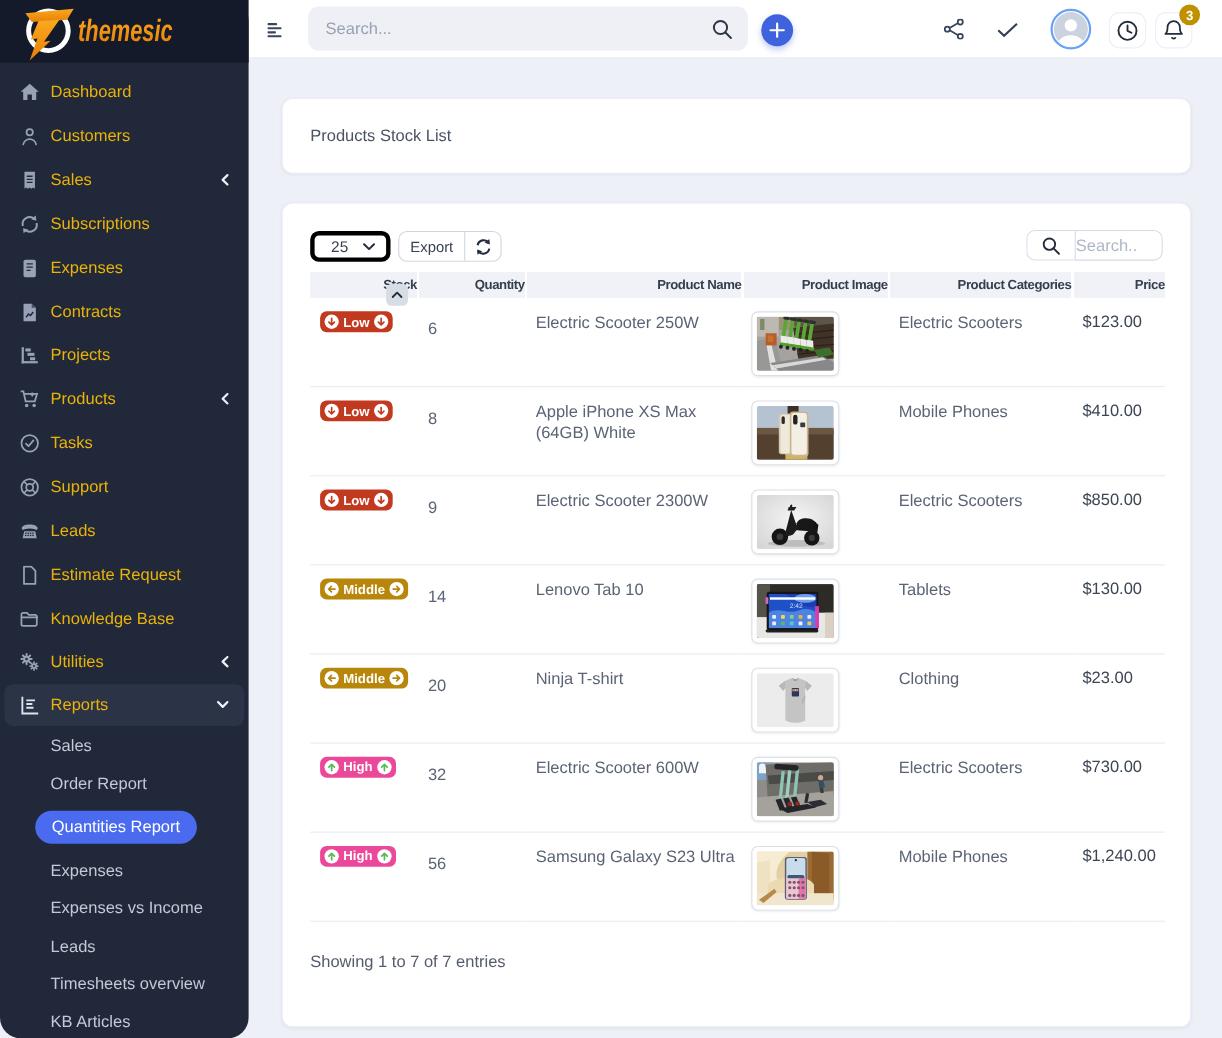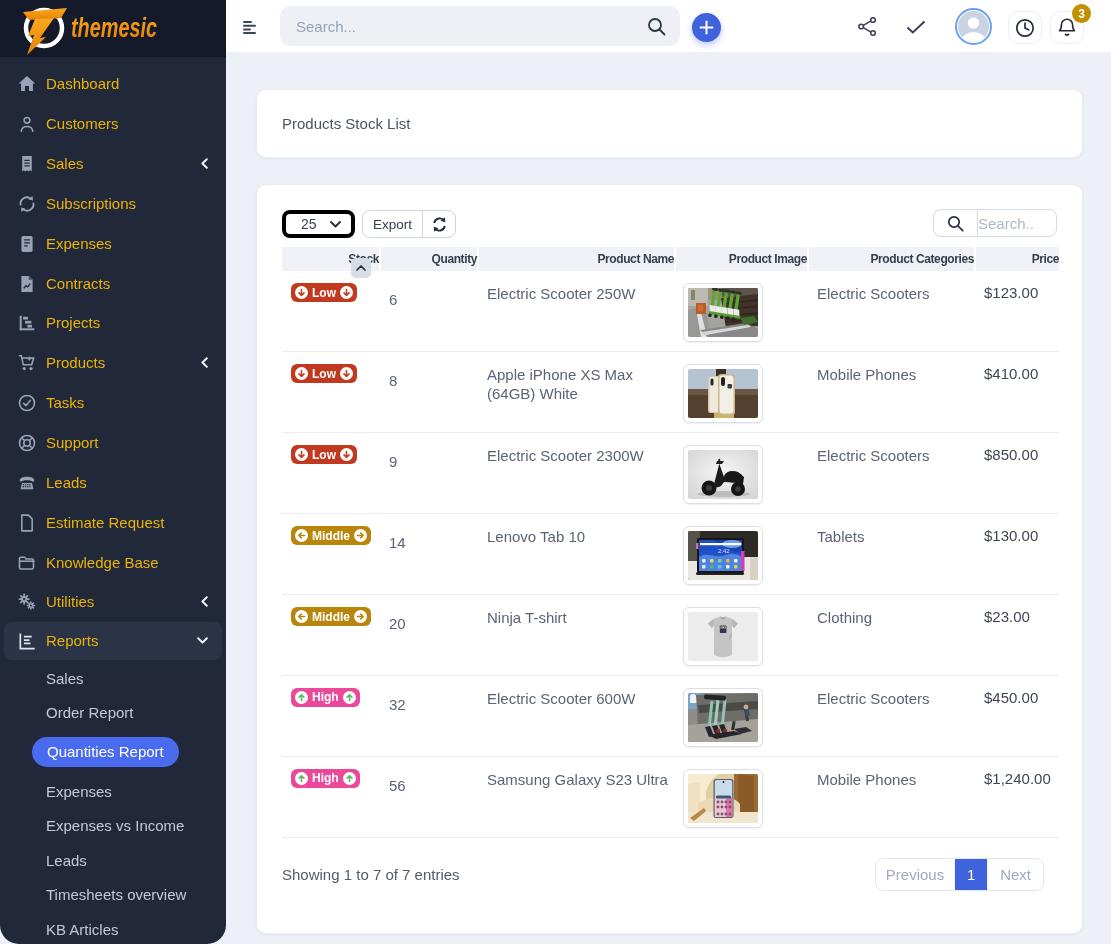--- a/index.html
+++ b/index.html
@@ -615,21 +615,21 @@
                     <path d="M46 36 l12 -2 6 4 -12 3 Z"></path>
                     <rect x="44" y="28" width="3" height="9" transform="rotate(10 45 32)"></rect>
                   </g>
             <path d="M56 16 l3 -0.3 2 12 -3 0.5 Z" fill="#3a3b38"></path>
                   <circle cx="58" cy="14" r="2.4" fill="#caa88e"></circle>
                   <path d="M56.5 17 l4 -0.5 1.5 6 -4 1 Z" fill="#32506e"></path>
           </svg>
               </div>
             </td>
           <td class="c-cat">Electric Scooters</td>
-          <td class="c-price">$450.00</td>
+          <td class="c-price">$730.00</td>
         </tr>
         <tr>
           <td class="c-stock"><span class="badge b-high"><span class="bico">
                   <svg width="9" height="9" viewBox="0 0 10 10" fill="none" stroke="#57b957" stroke-width="1.7" stroke-linecap="round" stroke-linejoin="round">
                     <path d="M5 8.4 V2 M2.2 4.8 L5 2 L7.8 4.8"></path>
                   </svg>
                 </span>High<span class="bico">
                   <svg width="9" height="9" viewBox="0 0 10 10" fill="none" stroke="#57b957" stroke-width="1.7" stroke-linecap="round" stroke-linejoin="round">
                     <path d="M5 8.4 V2 M2.2 4.8 L5 2 L7.8 4.8"></path>
                   </svg>
@@ -672,20 +672,15 @@
           </svg>
               </div>
             </td>
           <td class="c-cat">Mobile Phones</td>
           <td class="c-price">$1,240.00</td>
         </tr>
       </tbody>
     </table>
     <div class="tfoot">
       <div class="showing">Showing 1 to 7 of 7 entries</div>
-      <div class="pager">
-          <div class="pg prev">Previous</div>
-          <div class="pg on">1</div>
-          <div class="pg next">Next</div>
-        </div>
     </div>
   </div>
 </main>
 
 </body></html>

